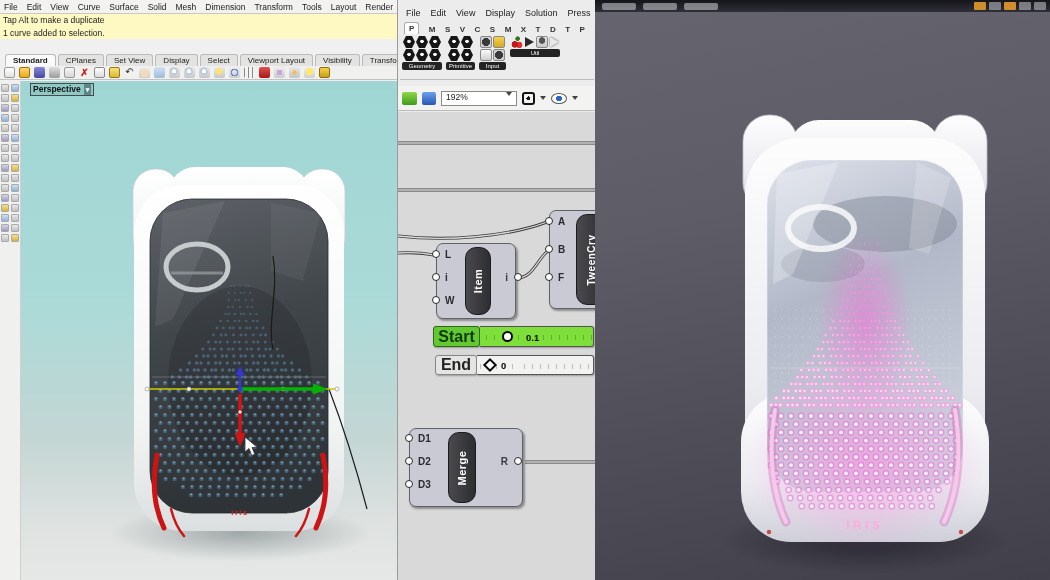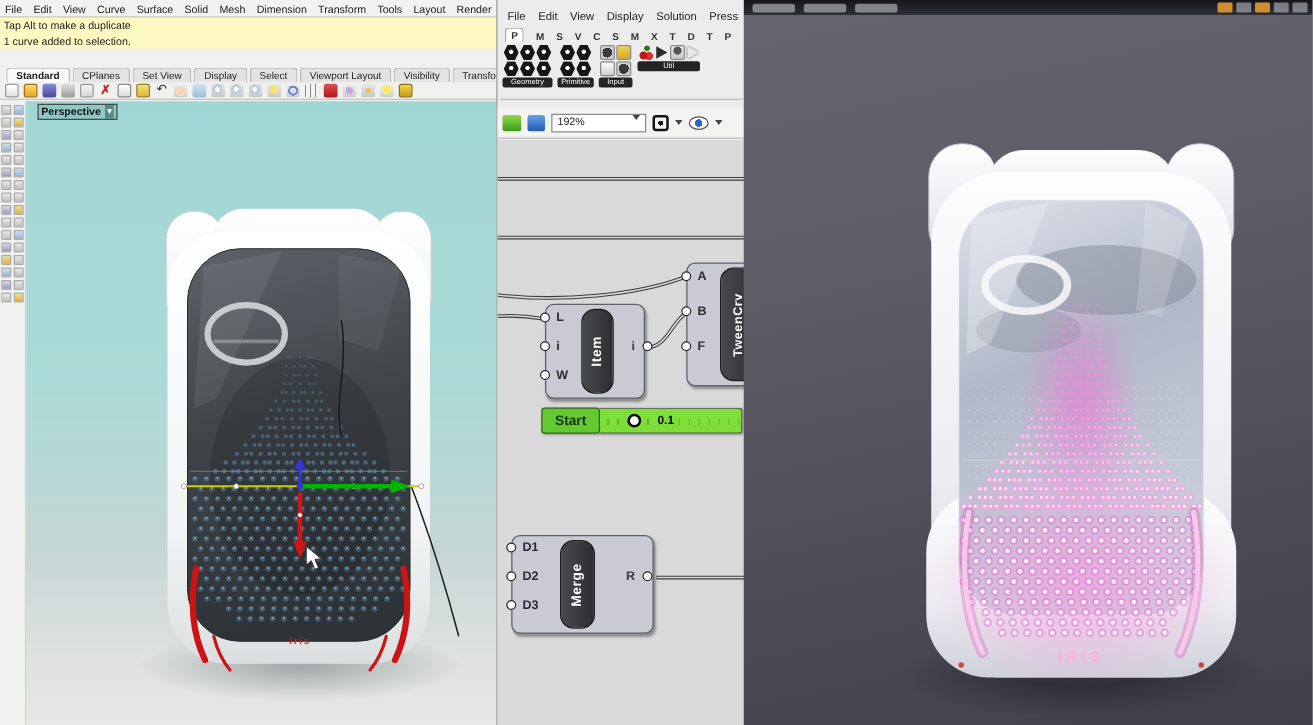--- a/index.html
+++ b/index.html
@@ -116,21 +116,21 @@
   .prow::before{content:'';position:absolute;left:-13px;top:50%;margin-top:-4.5px;width:6px;height:6px;
         border:1.6px solid #2a2a2a;border-radius:50%;background:#fff;}
   .pout{position:absolute;font-size:10px;font-weight:bold;color:#3a3a42;}
   .pout::after{content:'';position:absolute;right:-14px;top:50%;margin-top:-4.5px;width:6px;height:6px;
         border:1.6px solid #2a2a2a;border-radius:50%;background:#fff;}
   .capsule{position:absolute;top:3px;bottom:3px;width:24px;background:linear-gradient(90deg,#4a4a4e,#2e2e32);
         border-radius:11px;border:1px solid #1c1c1e;}
   .capsule span{position:absolute;left:50%;top:50%;transform:translate(-50%,-50%) rotate(-90deg);
         color:#fff;font-weight:bold;font-size:11px;letter-spacing:.5px;white-space:nowrap;}
   .slider{position:absolute;height:21px;display:flex;}
-  .slider .slabel{border:1px solid #555;border-radius:3px;font-size:11px;font-weight:bold;
+  .slider .slabel{border:1px solid #555;border-radius:3px;font-size:16px;font-weight:bold;
         display:flex;align-items:center;justify-content:center;box-shadow:1px 1px 2px rgba(0,0,0,.3);}
   .slider .strack{position:relative;flex:1;border:1px solid #555;border-left:none;border-radius:0 3px 3px 0;
         box-shadow:1px 1px 2px rgba(0,0,0,.3);
         background-image:repeating-linear-gradient(90deg,transparent 0 7px,rgba(0,0,0,.22) 7px 8px);
         background-position:40px 0;background-repeat:repeat-x;background-size:100% 5px;
         background-position-y:8px;}
   .knob-dot{position:absolute;top:50%;width:7px;height:7px;margin-top:-5.5px;border:2.5px solid #0a0a0a;
         border-radius:50%;background:#fff;}
   .knob-dia{position:absolute;top:50%;width:6px;height:6px;margin-top:-5px;border:2px solid #0a0a0a;
         background:#fff;transform:rotate(45deg);}
@@ -1112,20 +1112,27 @@
       </div>
 
       <div class="slider" style="left:35px;top:214px;width:161px;" data-name="start-slider">
         <div class="slabel" style="width:45px;background:#64c832;color:#0c3a06;border-color:#2f6a14;" data-name="start-slider-label">Start</div>
         <div class="strack" style="background-color:#7fdf3a;" data-name="start-slider-track">
           <span class="knob-dot" style="left:22px;" data-name="start-slider-knob"></span>
           <span class="sval" style="left:46px;" data-name="start-slider-value">0.1</span>
         </div>
       </div>
 
+      <div class="slider" style="left:37px;top:243px;width:159px;height:20px;" data-name="end-slider">
+        <div class="slabel" style="width:40px;background:#e4e4e2;color:#222;border-color:#888;" data-name="end-slider-label">End</div>
+        <div class="strack" style="background-color:#f2f2f0;" data-name="end-slider-track">
+          <span class="knob-dia" style="left:8px;" data-name="end-slider-knob"></span>
+          <span class="sval" style="left:24px;" data-name="end-slider-value">0</span>
+        </div>
+      </div>
 
       <div class="gcomp" style="left:11px;top:316px;width:112px;height:77px;" data-name="merge-component">
         <div class="prow" style="top:4px;" data-name="input-port-D1">D1</div>
         <div class="prow" style="top:27px;" data-name="input-port-D2">D2</div>
         <div class="prow" style="top:50px;" data-name="input-port-D3">D3</div>
         <div class="capsule" style="left:38px;width:26px;" data-name="merge-component-capsule">
           <span data-name="merge-component-label">Merge</span>
         </div>
         <div class="pout" style="right:14px;top:27px;" data-name="output-port-R">R</div>
       </div>

